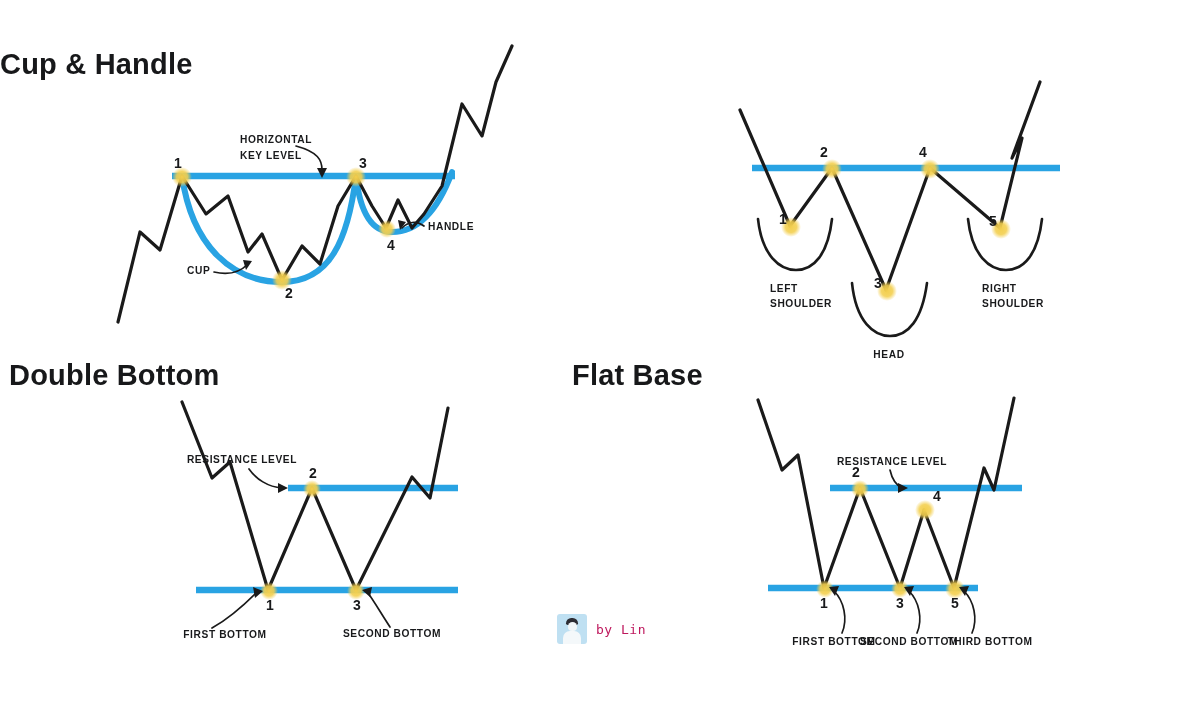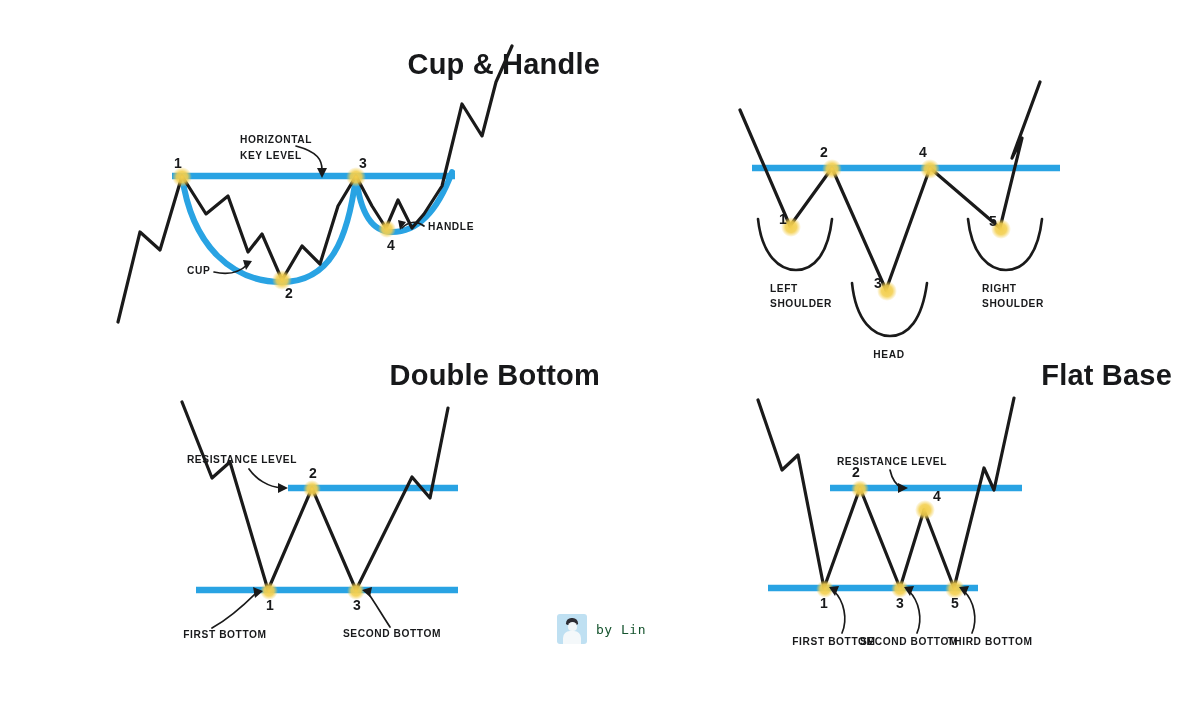--- a/index.html
+++ b/index.html
@@ -25,31 +25,31 @@
     height: 353px;
   }
   #panel-cup-handle      { left: 0px;   top: 0px;   }
   #panel-inverse-hs      { left: 600px; top: 0px;   }
   #panel-double-bottom   { left: 0px;   top: 353px; }
   #panel-flat-base       { left: 572px; top: 353px; }
 
   .panel-title {
     position: absolute;
     width: 100%;
-    text-align: right;
+    text-align: left;
     top: 48px;
     font-size: 29px;
     font-weight: 700;
     letter-spacing: 0.2px;
     color: #17181a;
     font-family: "Liberation Sans", sans-serif;
   }
   #panel-cup-handle .panel-title    { top: 48px; }
   #panel-inverse-hs .panel-title    { top: 48px; }
-  #panel-double-bottom .panel-title { top: 6px;  }
+  #panel-double-bottom .panel-title { top: 6px; padding-left: 9px;  }
   #panel-flat-base .panel-title     { top: 6px;  }
 
   .panel svg {
     position: absolute;
     left: 0;
     top: 0;
     width: 600px;
     height: 353px;
     overflow: visible;
   }
@@ -134,21 +134,21 @@
   #watermark .avatar .body {
     position: absolute;
     left: 6px; top: 17px;
     width: 18px; height: 14px;
     background: #f4f8fa;
     border-radius: 7px 7px 0 0;
   }
   #watermark .wm-text {
     font-family: "DejaVu Sans Mono", monospace;
     font-size: 13px;
-    color: #14532d;
+    color: #be185d;
     letter-spacing: 0.5px;
     white-space: nowrap;
   }
 </style>
 </head>
 <body>
 
 <div class="board">
 
   <div class="panel" id="panel-cup-handle">

